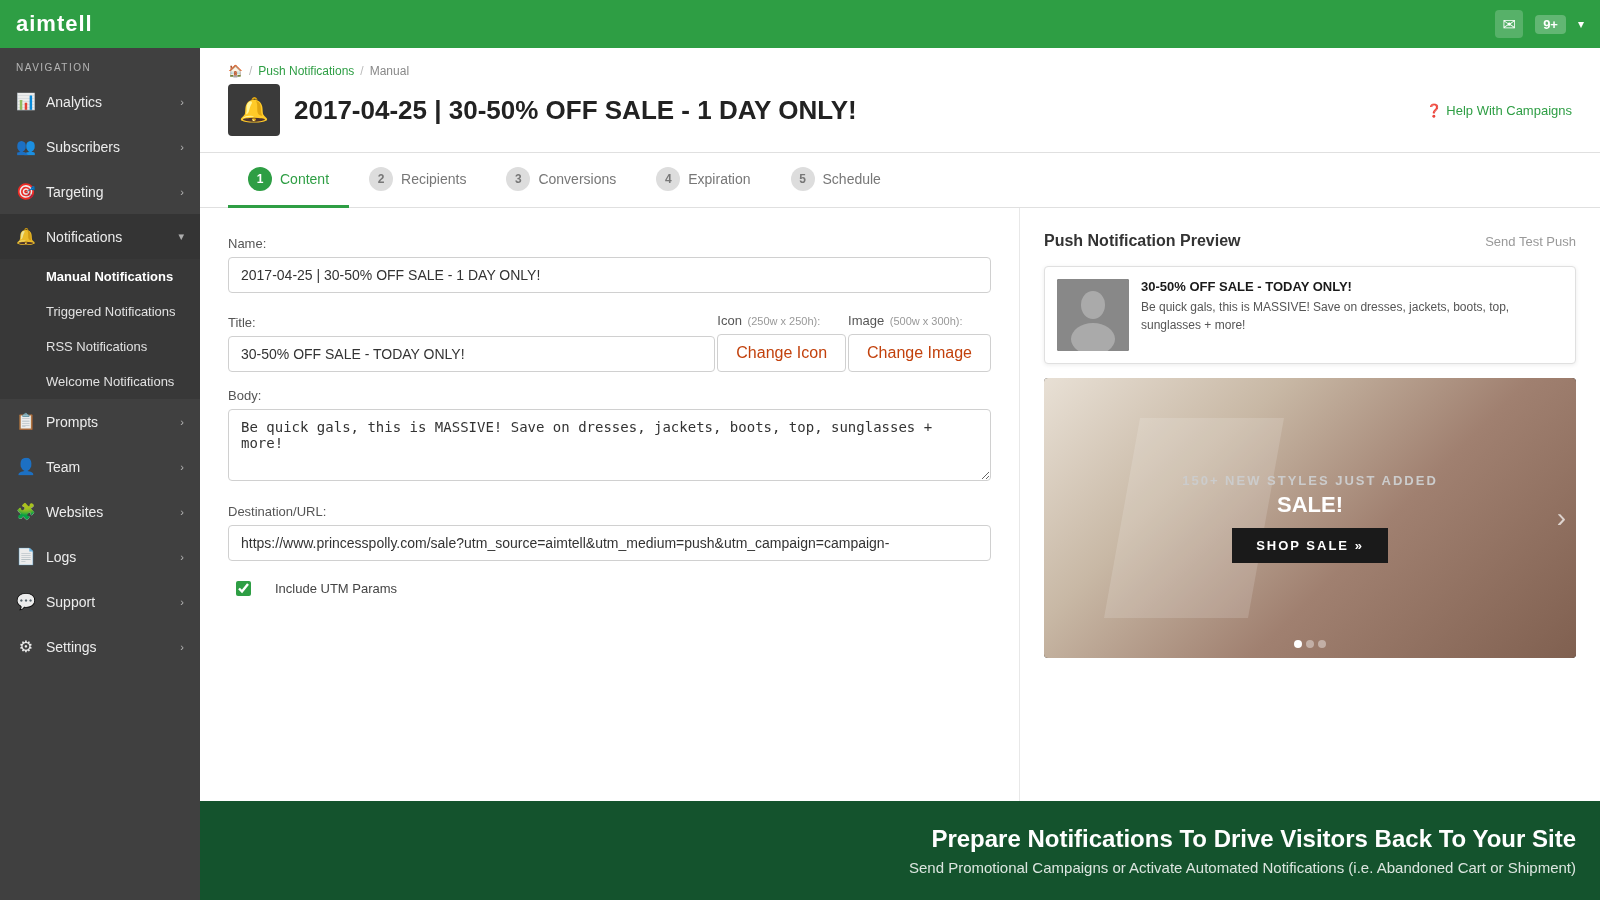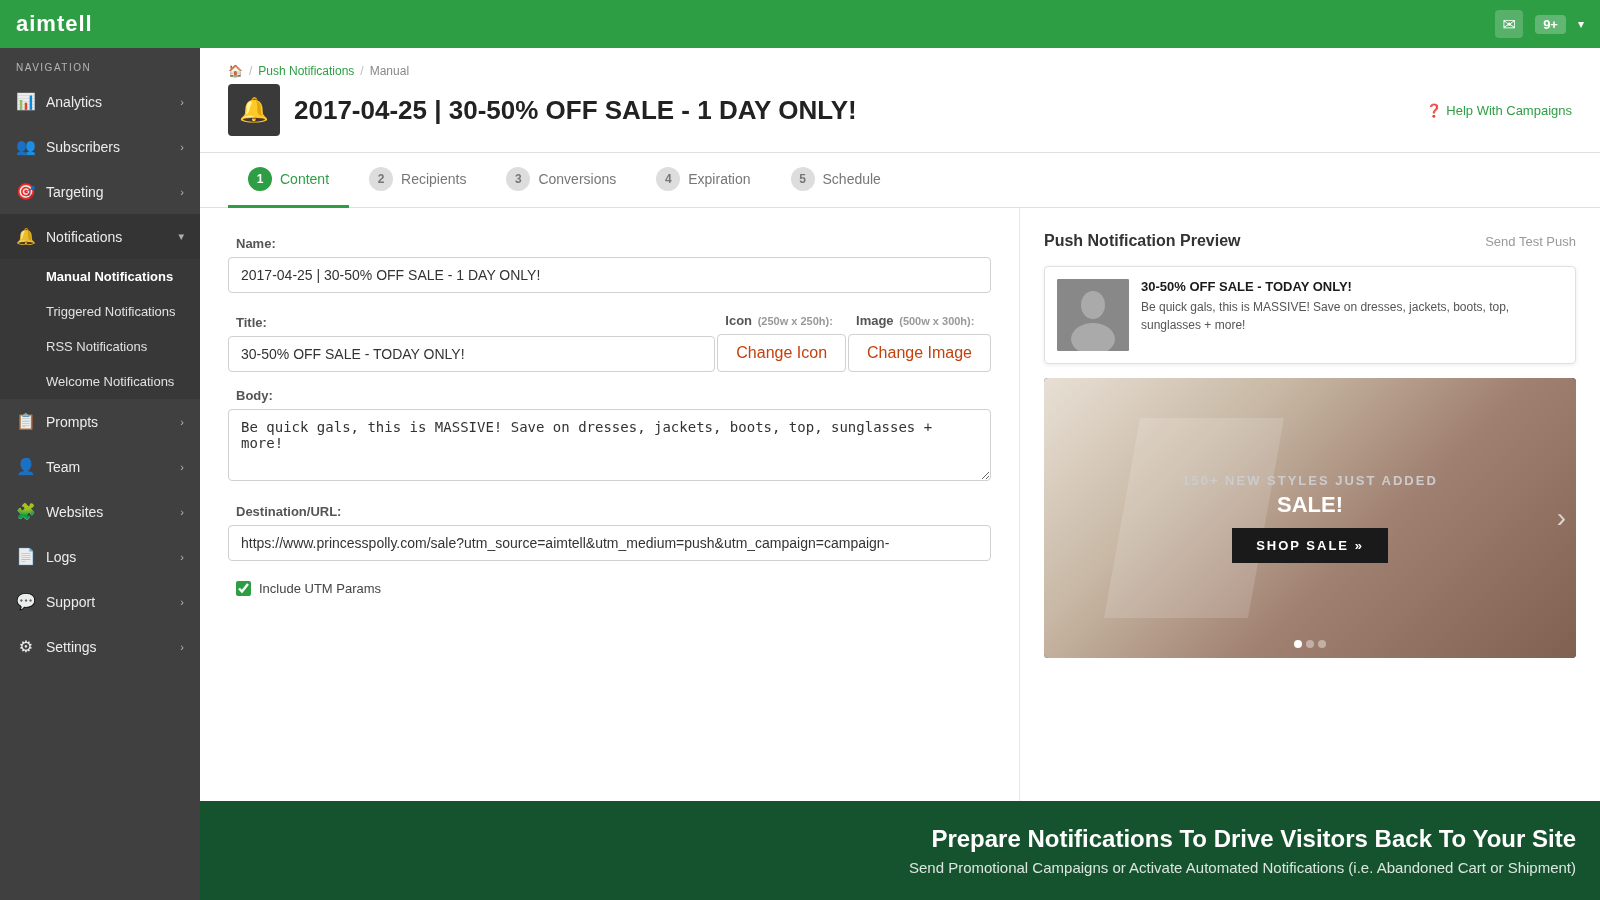--- a/index.html
+++ b/index.html
@@ -207,21 +207,21 @@
       border-right: 1px solid #e8e8e8;
     }
     .preview-section {
       flex: 1;
       padding: 24px;
       background: white;
     }
 
     
     .form-group { margin-bottom: 20px; }
-    .form-label { font-size: 13px; color: #555; margin-bottom: 6px; display: block; font-weight: 700; margin-left: 8px; }
+    .form-label { font-size: 13px; color: #555; margin-bottom: 6px; display: block; font-weight: 400; }
     .form-input {
       width: 100%;
       border: 1px solid #d0d0d0;
       border-radius: 4px;
       padding: 9px 12px;
       font-size: 14px;
       color: #333;
       outline: none;
     }
     .form-row { display: flex; gap: 2px; align-items: flex-end; }
@@ -243,21 +243,21 @@
       border-radius: 4px;
       padding: 9px 18px;
       font-size: 16px;
       cursor: pointer;
       color: #c2410c;
       white-space: nowrap;
     }
 
     .field-note { font-size: 11px; color: #999; margin-left: 2px; }
 
-    .checkbox-row { display: flex; align-items: center; gap: 8px; margin-top: 8px; padding-left: 8px; }
+    .checkbox-row { display: flex; align-items: center; gap: 24px; margin-top: 8px; padding-left: 8px; }
     .checkbox-row input[type=checkbox] { accent-color: #2e9e44; width: 15px; height: 15px; }
     .checkbox-label { font-size: 13px; color: #444; }
 
     
     .preview-header {
       display: flex;
       justify-content: space-between;
       align-items: center;
       margin-bottom: 16px;
     }

